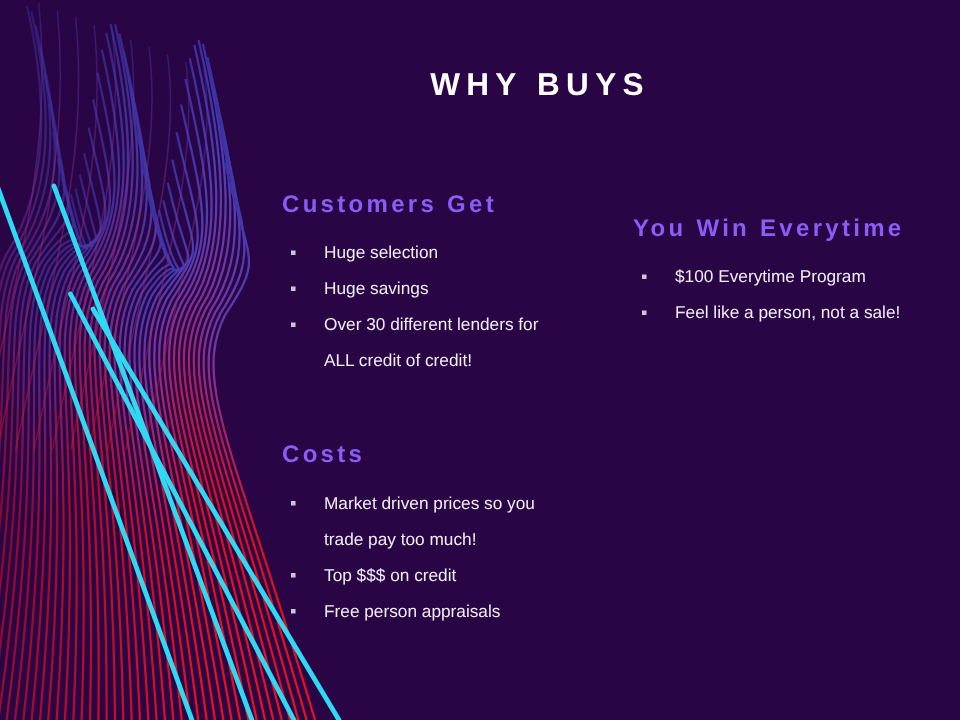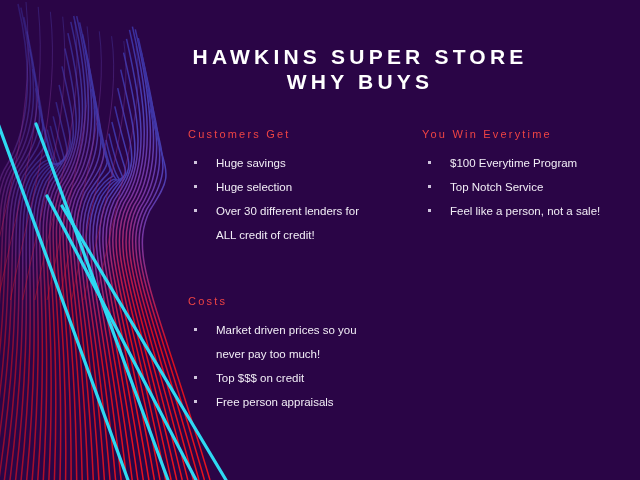--- a/index.html
+++ b/index.html
@@ -34,27 +34,27 @@
     color:#ffffff;
     font-size:21px;
     font-weight:bold;
     letter-spacing:4.2px;
     line-height:25px;
     white-space:nowrap;
   }
   
   .section{position:absolute;}
   .sec-customers{left:188px;top:128px;width:200px;}
-  .sec-youwin{left:422px;top:128px;width:215px;}
+  .sec-youwin{left:422px;top:144px;width:215px;}
   .sec-costs{left:188px;top:295px;width:210px;}
 
   .sec-heading{
-    color:#ef4444;
-    font-size:11px;
-    font-weight:normal;
+    color:#8b5cf6;
+    font-size:16px;
+    font-weight:bold;
     letter-spacing:2.2px;
     margin:0 0 11px 0;
     white-space:nowrap;
   }
   ul.bullets{
     list-style:none;
     margin:0;padding:0;
   }
   ul.bullets li{
     position:relative;
@@ -154,68 +154,63 @@
       </g>
     <g id="cyanlines" fill="none" stroke="#2ed9f2" stroke-width="3.2" stroke-linecap="round">
         <line x1="-4" y1="118" x2="128" y2="480"></line>
         <line x1="36" y1="124" x2="168" y2="480"></line>
         <line x1="47" y1="196" x2="196" y2="480"></line>
         <line x1="62" y1="206" x2="226" y2="480"></line>
       </g>
   </svg>
 
   <div class="title-block">
-    <div class="title-line">HAWKINS SUPER STORE</div>
     <div class="title-line">WHY BUYS</div>
   </div>
 
   <div class="section sec-customers">
     <div class="sec-heading">Customers Get</div>
     <ul class="bullets">
       <li>
         <span class="bul"></span>
+        <span>Huge selection</span>
+      </li>
+      <li>
+        <span class="bul"></span>
         <span>Huge savings</span>
-      </li>
-      <li>
-        <span class="bul"></span>
-        <span>Huge selection</span>
       </li>
       <li>
         <span class="bul"></span>
         <span>Over 30 different lenders for</span>
         <span class="l2">ALL credit of credit!</span>
       </li>
     </ul>
   </div>
 
   <div class="section sec-youwin">
     <div class="sec-heading">You Win Everytime</div>
     <ul class="bullets">
       <li>
         <span class="bul"></span>
         <span>$100 Everytime Program</span>
       </li>
       <li>
         <span class="bul"></span>
-        <span>Top Notch Service</span>
-      </li>
-      <li>
-        <span class="bul"></span>
         <span>Feel like a person, not a sale!</span>
       </li>
     </ul>
   </div>
 
   <div class="section sec-costs">
     <div class="sec-heading">Costs</div>
     <ul class="bullets">
       <li>
         <span class="bul"></span>
         <span>Market driven prices so you</span>
-        <span class="l2">never pay too much!</span>
+        <span class="l2">trade pay too much!</span>
       </li>
       <li>
         <span class="bul"></span>
         <span>Top $$$ on credit</span>
       </li>
       <li>
         <span class="bul"></span>
         <span>Free person appraisals</span>
       </li>
     </ul>

